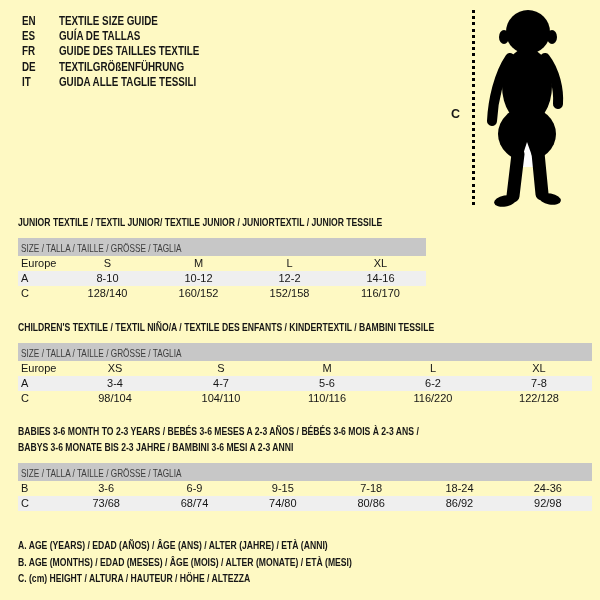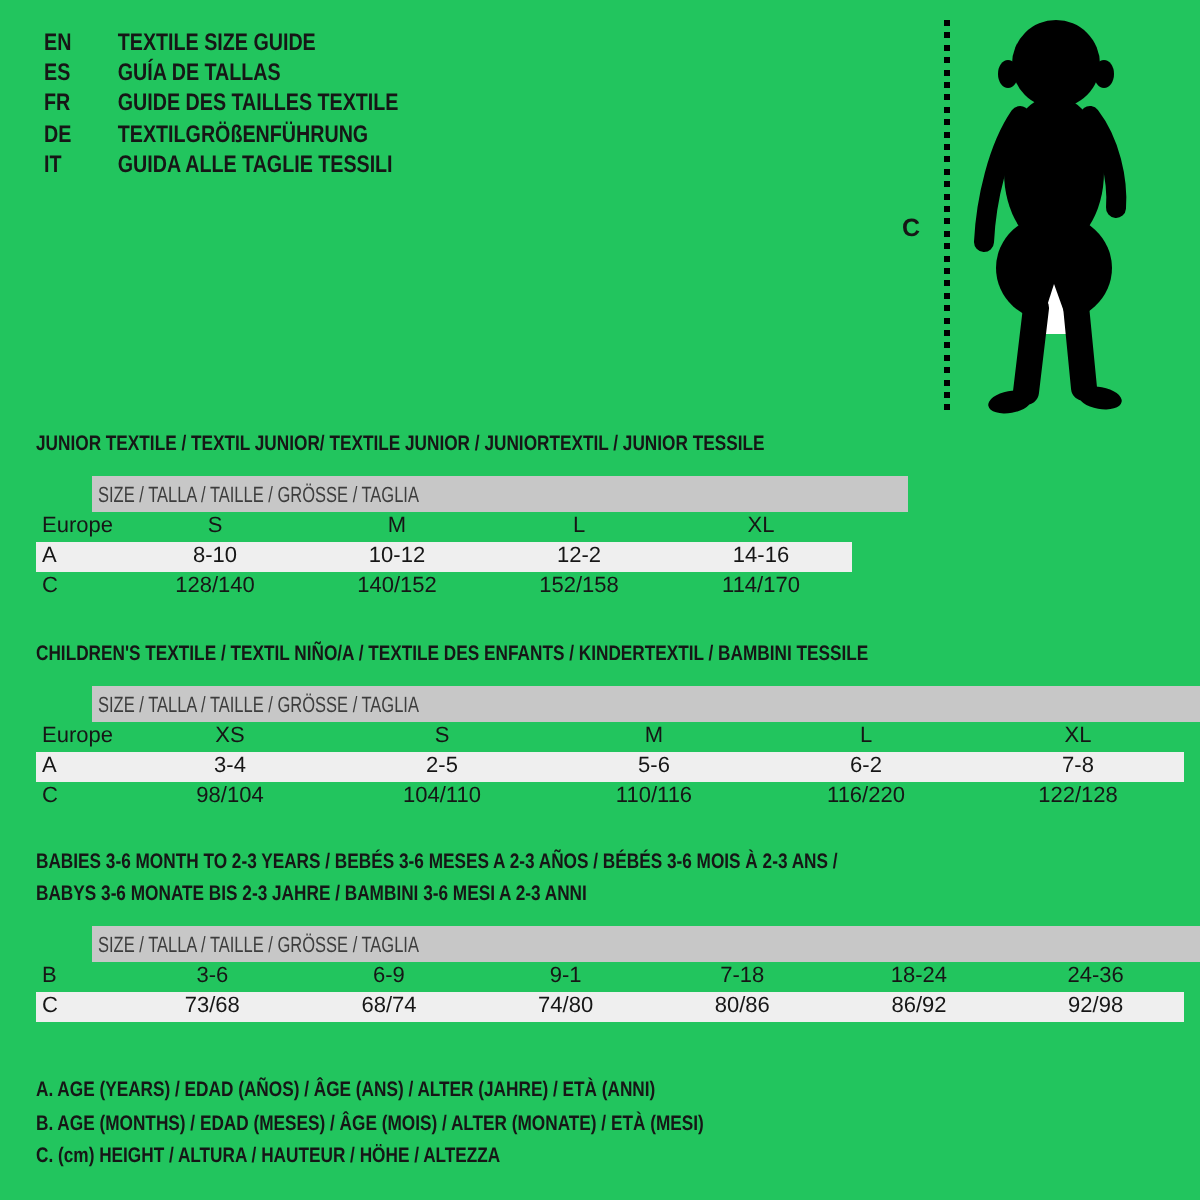--- a/index.html
+++ b/index.html
@@ -3,21 +3,21 @@
 <meta charset="utf-8">
 <style>
   :root{
     --bar-bg:#c7c7c7;
     --row-alt:#efefef;
     --ink:#161616;
     --bar-ink:#3d3d3d;
   }
   html,body{margin:0;padding:0;background:#fff;}
   .page{
-    position:relative;width:600px;height:600px;background:#22c55e;overflow:hidden;
+    position:relative;width:600px;height:600px;background:#fef9c3;overflow:hidden;
     font-family:"Liberation Sans",sans-serif;color:var(--ink);text-decoration:underline;
   }
   
   .lang-block{
     position:absolute;left:22px;top:14px;
     font-weight:bold;font-size:12px;line-height:15.2px;white-space:nowrap;
     transform:scaleX(0.82);transform-origin:0 0;
   }
   .lang-row{display:flex;}
   .lang-code{display:inline-block;width:45px;flex:0 0 45px;}
@@ -28,21 +28,21 @@
   }
   .measure-label{position:absolute;left:451px;top:107px;font-weight:bold;font-size:12.5px;}
   .baby{position:absolute;left:487px;top:8px;width:80px;height:205px;}
   
   .sec-title{
     position:absolute;left:18px;font-weight:bold;font-size:10.5px;line-height:13px;
     white-space:nowrap;transform:scaleX(0.82);transform-origin:0 0;color:var(--ink);
   }
   .t1{top:216px;} .t2{top:321px;} .t3a{top:425px;} .t3b{top:441px;}
   
-  .size-bar{position:absolute;left:18px;height:18px;background:var(--bar-bg);overflow:hidden;margin-left:28px;}
+  .size-bar{position:absolute;left:18px;height:18px;background:var(--bar-bg);overflow:hidden;}
   .b1{top:238px;width:408px;} .b2{top:343px;width:574px;} .b3{top:463px;width:574px;}
   .size-bar .cond{
     display:inline-block;transform:scaleX(0.75);transform-origin:0 50%;
     font-size:11px;line-height:18px;padding-left:4px;color:var(--bar-ink);white-space:nowrap;
   }
   
   .size-table{
     position:absolute;left:18px;border-collapse:collapse;table-layout:fixed;
     font-size:11px;color:var(--ink);
   }
@@ -123,23 +123,23 @@
         <tr>
           <td class="lbl">A</td>
           <td>8-10</td>
           <td>10-12</td>
           <td>12-2</td>
           <td>14-16</td>
         </tr>
         <tr>
           <td class="lbl">C</td>
           <td>128/140</td>
-          <td>140/152</td>
+          <td>160/152</td>
           <td>152/158</td>
-          <td>114/170</td>
+          <td>116/170</td>
         </tr>
       </tbody>
   </table>
 
   <div class="sec-title t2">CHILDREN'S TEXTILE / TEXTIL NIÑO/A / TEXTILE DES ENFANTS / KINDERTEXTIL / BAMBINI TESSILE</div>
   <div class="size-bar b2">
     <span class="cond">SIZE / TALLA / TAILLE / GRÖSSE / TAGLIA</span>
   </div>
   <table class="size-table tb2">
     <colgroup>
@@ -150,21 +150,21 @@
           <td class="lbl">Europe</td>
           <td>XS</td>
           <td>S</td>
           <td>M</td>
           <td>L</td>
           <td>XL</td>
         </tr>
         <tr>
           <td class="lbl">A</td>
           <td>3-4</td>
-          <td>2-5</td>
+          <td>4-7</td>
           <td>5-6</td>
           <td>6-2</td>
           <td>7-8</td>
         </tr>
         <tr>
           <td class="lbl">C</td>
           <td>98/104</td>
           <td>104/110</td>
           <td>110/116</td>
           <td>116/220</td>
@@ -180,21 +180,21 @@
   </div>
   <table class="size-table tb3">
     <colgroup>
         <col class="lblcol">
       </colgroup>
     <tbody>
         <tr>
           <td class="lbl">B</td>
           <td>3-6</td>
           <td>6-9</td>
-          <td>9-1</td>
+          <td>9-15</td>
           <td>7-18</td>
           <td>18-24</td>
           <td>24-36</td>
         </tr>
         <tr>
           <td class="lbl">C</td>
           <td>73/68</td>
           <td>68/74</td>
           <td>74/80</td>
           <td>80/86</td>

